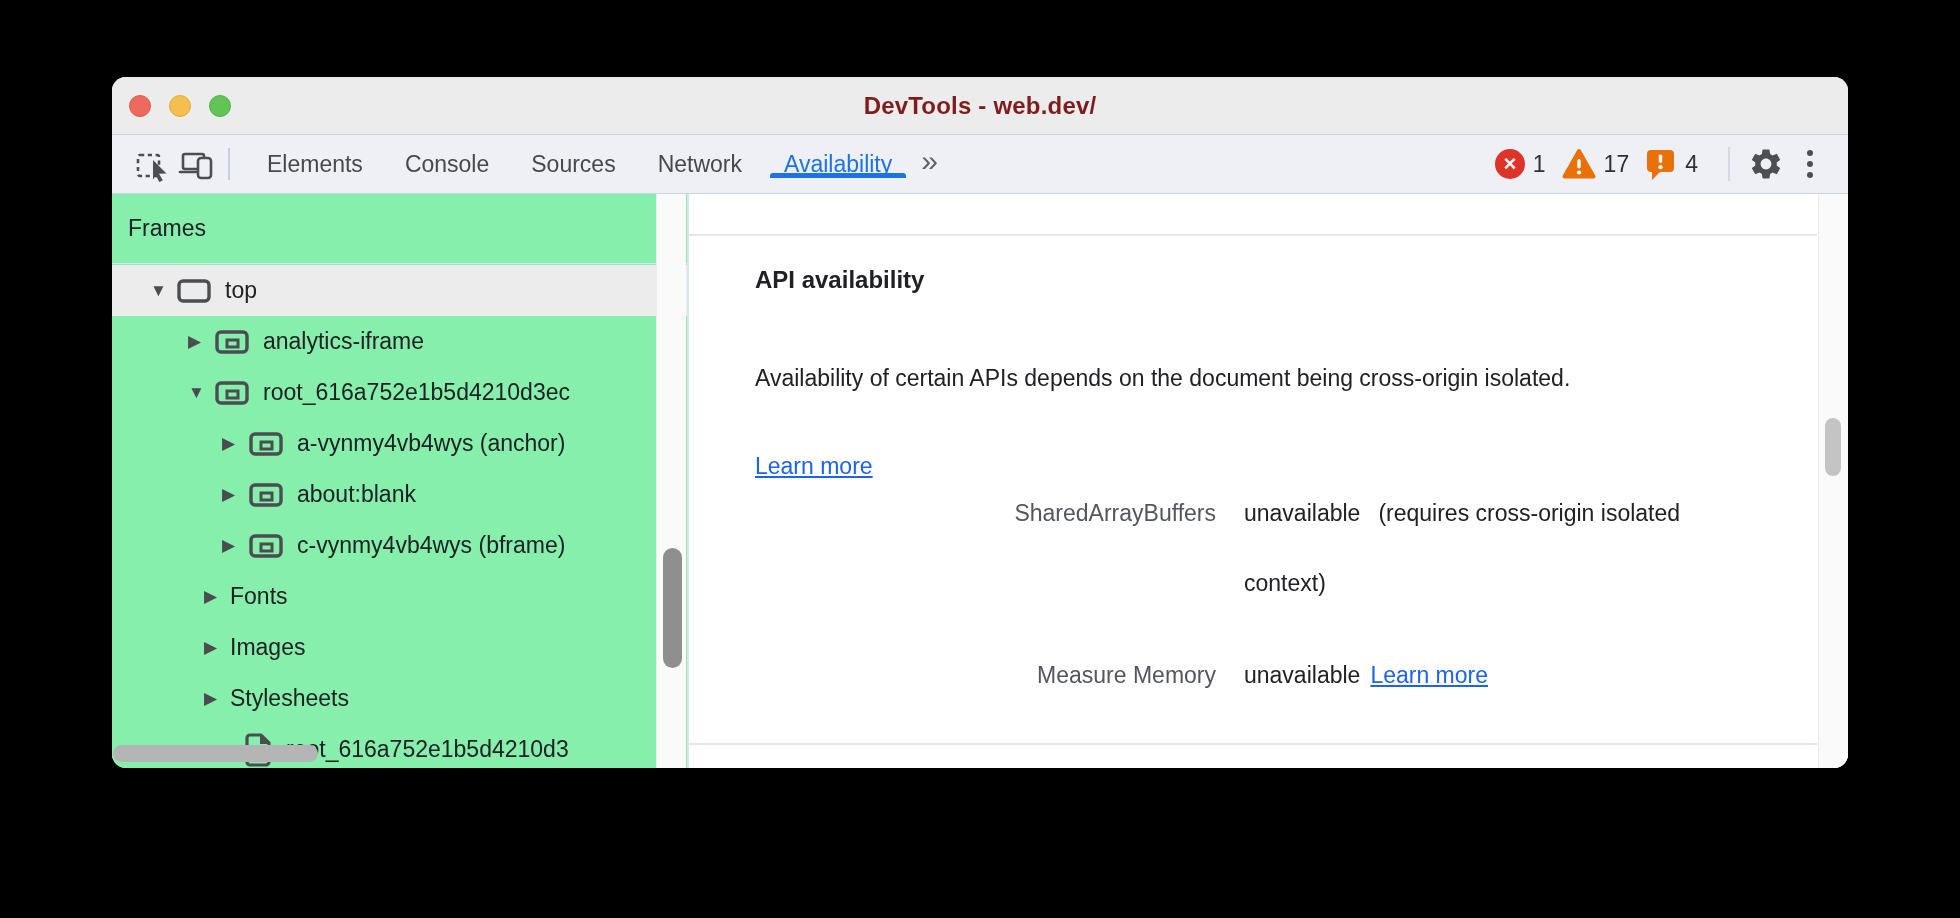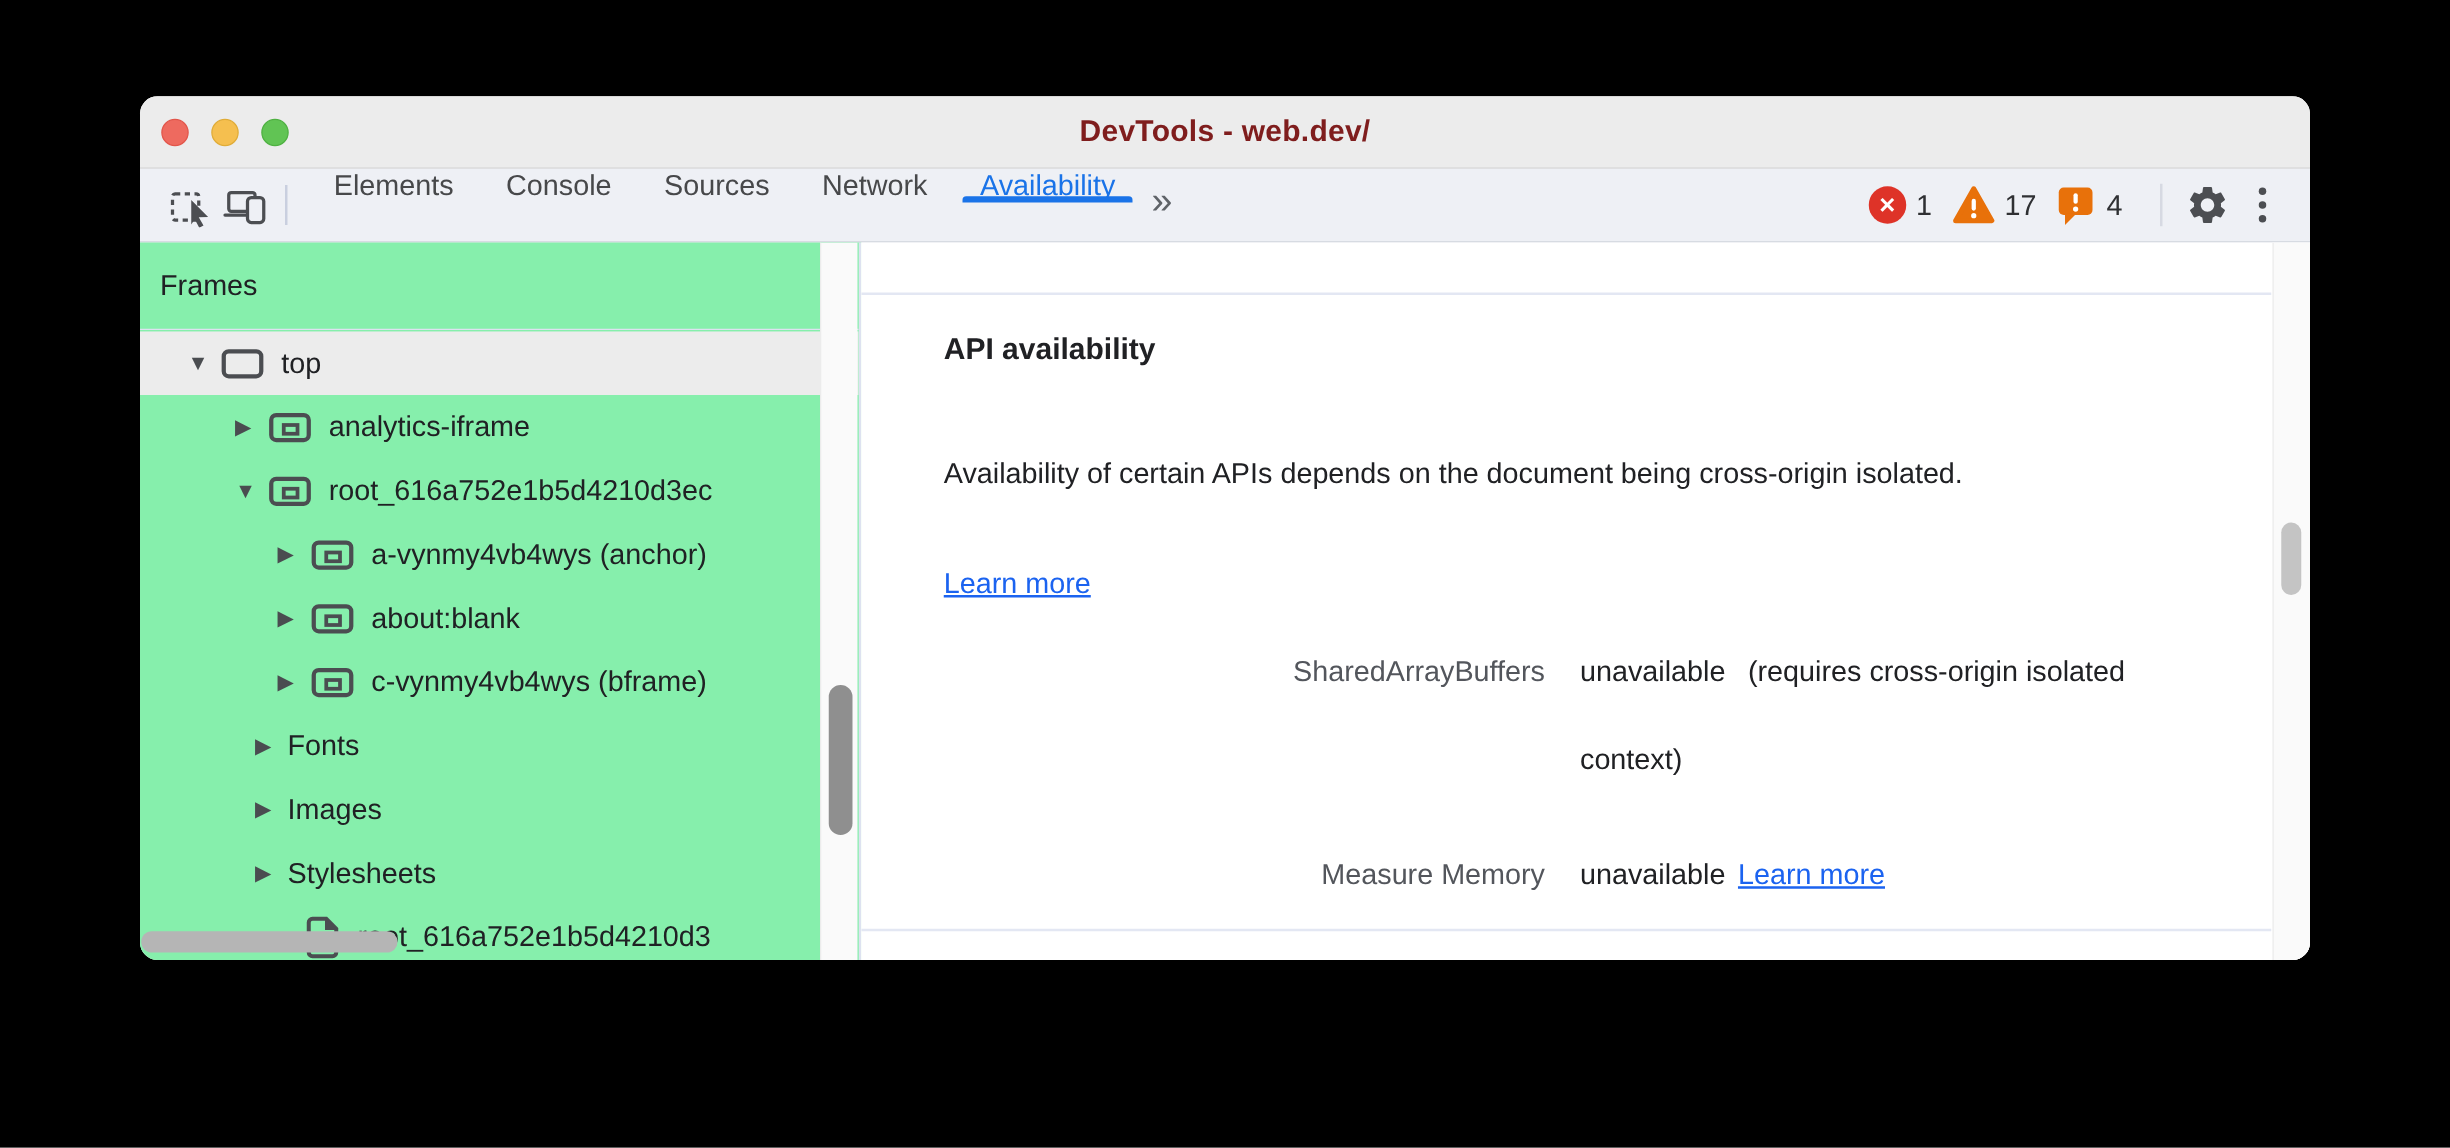--- a/index.html
+++ b/index.html
@@ -22,21 +22,21 @@
   .tl.yellow { background:#f5bf4f; border:1px solid #e0ac38; }
   .tl.green  { background:#61c454; border:1px solid #4fb142; }
 
   
   .toolbar { position:relative; height:59px; background:#eef0f5; border-bottom:1px solid #cfd3dc;
              display:flex; align-items:center; padding:0 16px 0 18px; }
   .tool-btn { background:none; border:none; display:flex; align-items:center; justify-content:center;
               width:44px; height:44px; cursor:pointer; }
   .vdiv { width:2px; height:32px; background:#c9cfdf; margin:0 10px; }
   .vdiv2 { width:2px; height:34px; background:#d6d9e2; margin:0 14px; }
-  .tabs { display:flex; height:100%; align-items:flex-start; margin-left:6px; }
+  .tabs { display:flex; height:100%; align-items:center; margin-left:6px; }
   .tab { position:relative; display:flex; align-items:center; padding:0 21px; font-size:23px;
          color:#47484a; cursor:pointer; white-space:nowrap; }
   .tab.active { color:#1a73e8; }
   .tab.active::after { content:""; position:absolute; left:7px; right:7px; bottom:0; height:5px;
                        background:#1a73e8; border-radius:3px 3px 0 0; }
   .more-tabs { font-size:30px; color:#5f6368; padding:0 8px 6px 8px; cursor:pointer; letter-spacing:2px; }
   .toolbar-spacer { flex:1; }
   .badges { display:flex; align-items:center; }
   .badge-count { font-size:23px; color:#2f3033; margin:0 16px 0 8px; }
   .err-circle { width:30px; height:30px; border-radius:50%; background:#de3328; color:#fff;
@@ -72,21 +72,21 @@
                  border-radius:9px; background:#b5b5b5; }
 
   
   .main { position:relative; flex:1; background:#fff; font-size:23px; color:#202124; overflow:hidden; }
   .hairline { position:absolute; left:0; right:31px; height:2px; background:#e3e7f3; }
   .hl-top { top:40px; }
   .hl-bottom { top:549px; }
   .api-heading { position:absolute; top:72px; left:66px; font-size:24px; font-weight:bold; color:#202124; }
   .api-desc { position:absolute; top:140px; left:66px; width:860px; line-height:88px; }
   a.link { color:#1b63f0; text-decoration:underline; cursor:pointer; }
-  .report { position:absolute; top:308px; left:0; right:40px;margin-left:20px; }
+  .report { position:absolute; top:284px; left:0; right:40px; }
   .frow { display:flex; line-height:70px; }
   .frow + .frow { margin-top:22px; }
   .flabel { width:555px; flex:0 0 555px; text-align:right; padding-right:28px; color:#53565c; }
   .fvalue { width:440px; }
   .fnote { margin-left:18px; }
   .fvalue .link { margin-left:10px; }
 
   .main-vscroll { position:absolute; top:0; bottom:0; right:0; width:30px; background:#fafafa;
                   border-left:1px solid #ececec; }
   .main-vthumb { position:absolute; left:6px; top:224px; width:16px; height:58px;

